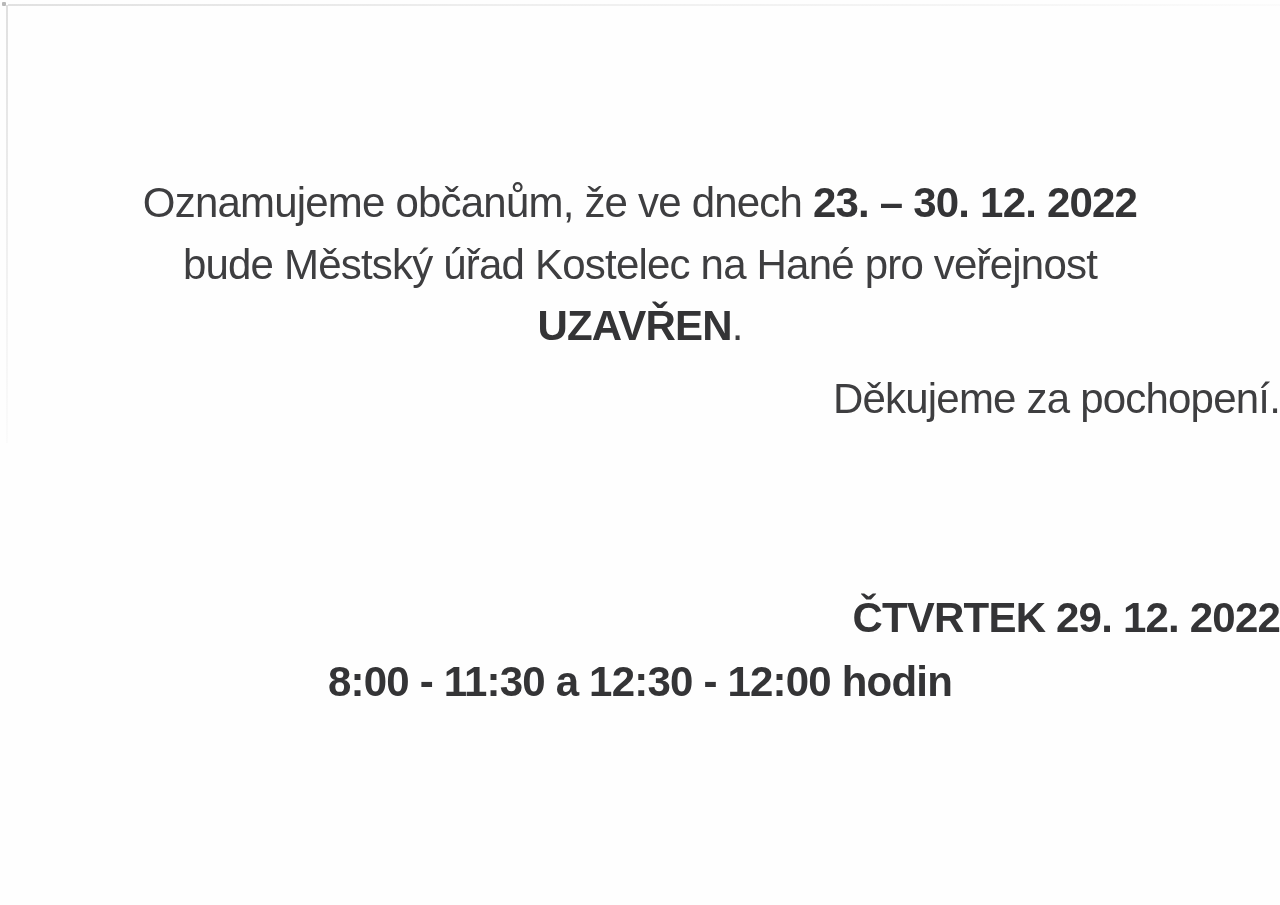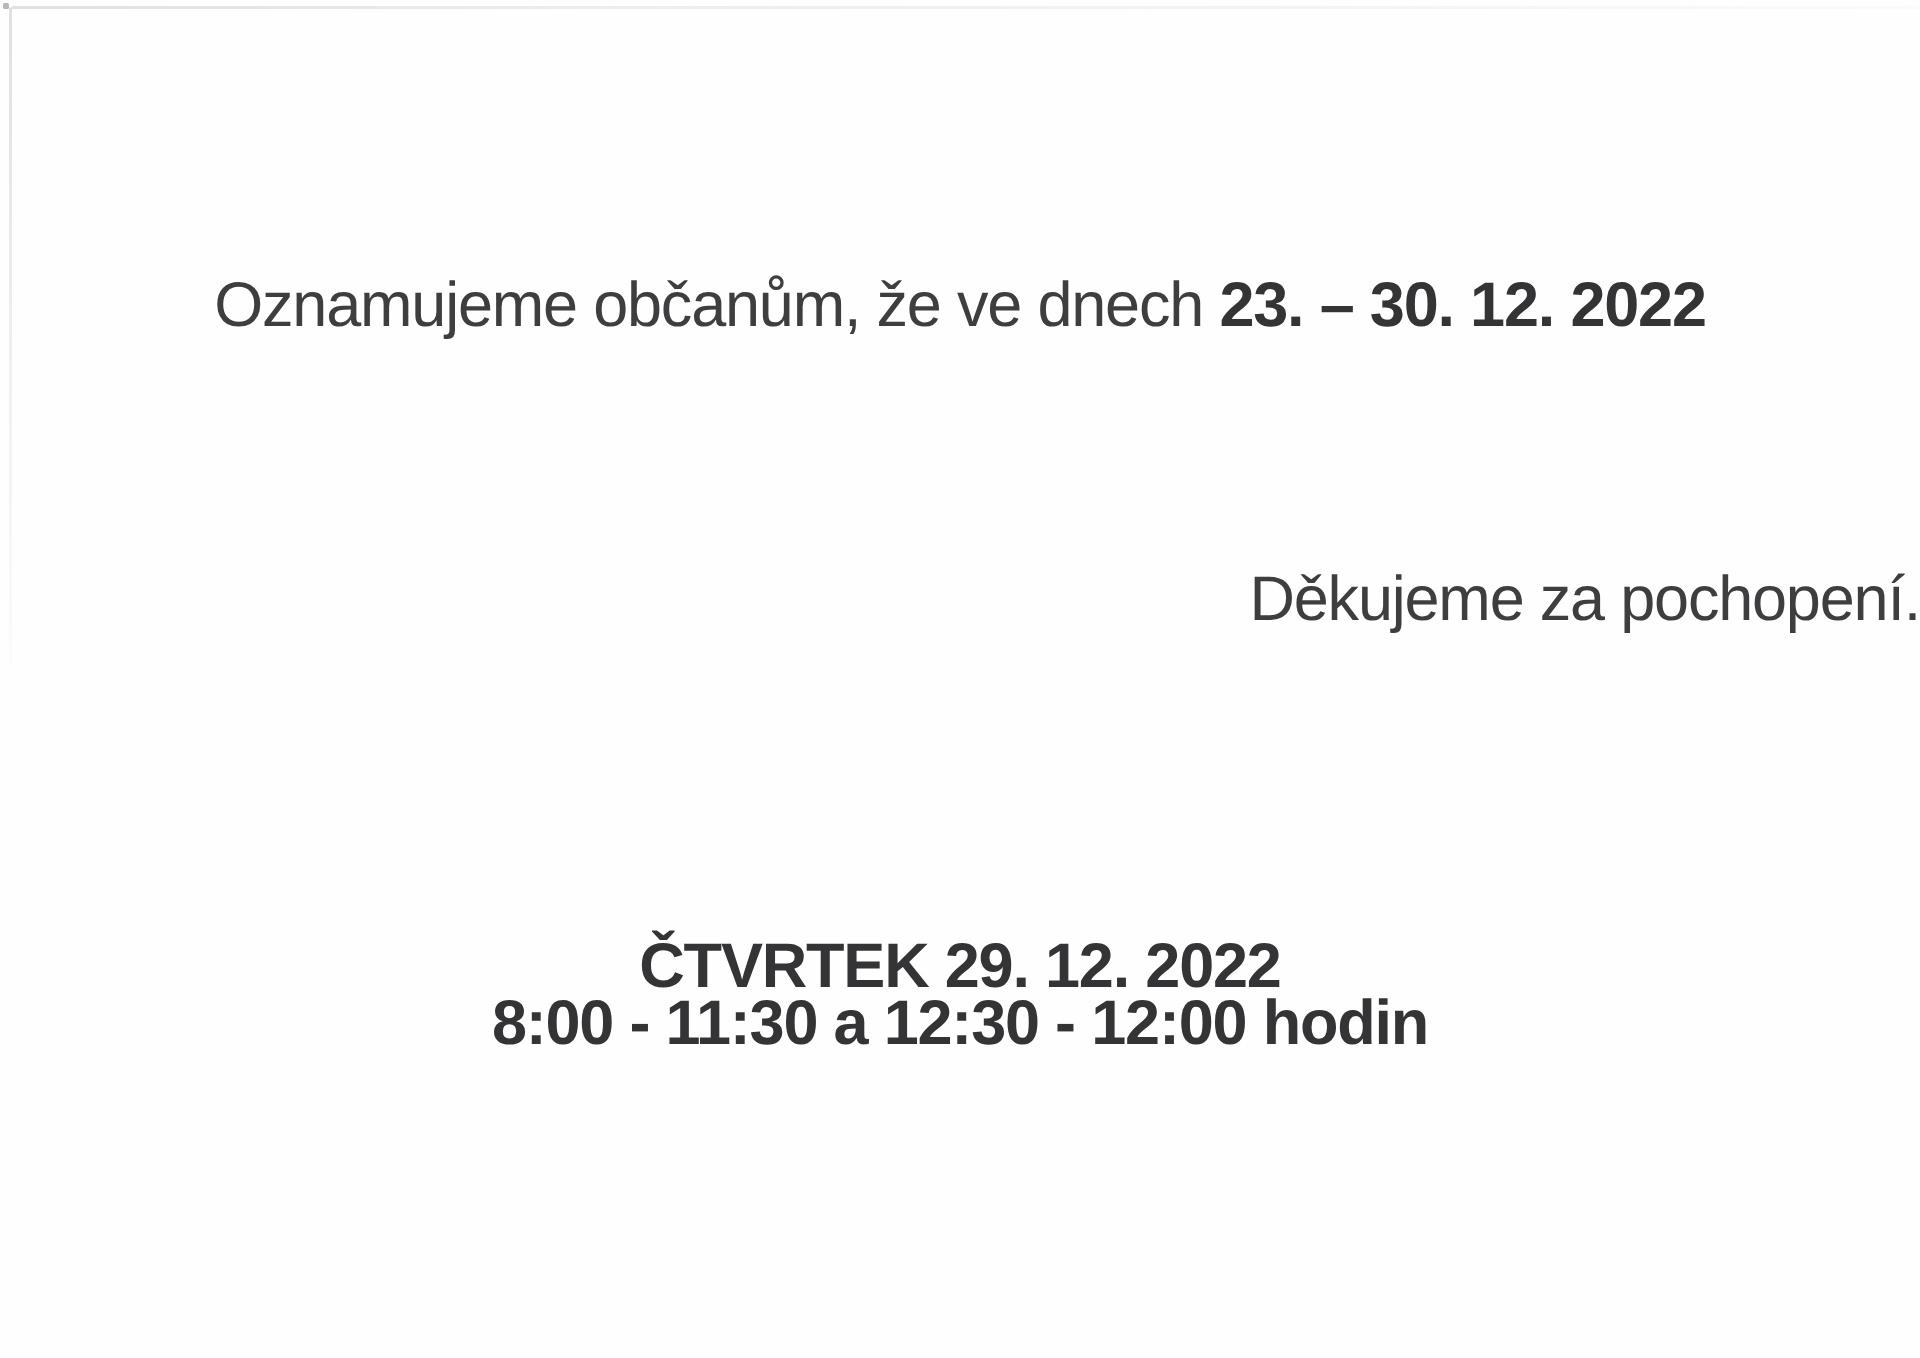--- a/index.html
+++ b/index.html
@@ -65,35 +65,37 @@
 
   .line .b { font-weight: bold; color: #343436; }
   .line.bold { font-weight: bold; color: #343436; }
   .line .red { color: #ea3c3e; font-weight: bold; }
 
   .l1 { top: 179px; text-align: center; }
   .l2 { top: 241px; }
   .l3 { top: 302px; }
   .l4 { top: 375px; text-align: right; }
   .l5 { top: 519px; }
-  .l6 { top: 620px; }
+  .l6 { top: 594px; text-align: right; }
   .l7 { top: 658px; }
 </style>
 </head>
 <body>
 
 <div class="page">
 
   <div class="scan-line-top"></div>
   <div class="scan-line-left"></div>
   <div class="scan-dot"></div>
 
   <div class="line l1"><span>Oznamujeme občanům, že ve dnech </span><span class="b">23. – 30. 12. 2022</span></div>
 
+  <div class="line l2">bude Městský úřad Kostelec na Hané pro veřejnost</div>
 
+  <div class="line l3"><span class="b">UZAVŘEN</span><span>.</span></div>
 
   <div class="line l4">Děkujeme za pochopení.</div>
 
 
   <div class="line l6 bold">ČTVRTEK 29. 12. 2022</div>
 
   <div class="line l7 bold">8:00 - 11:30 a 12:30 - 12:00 hodin</div>
 
 </div>
 

